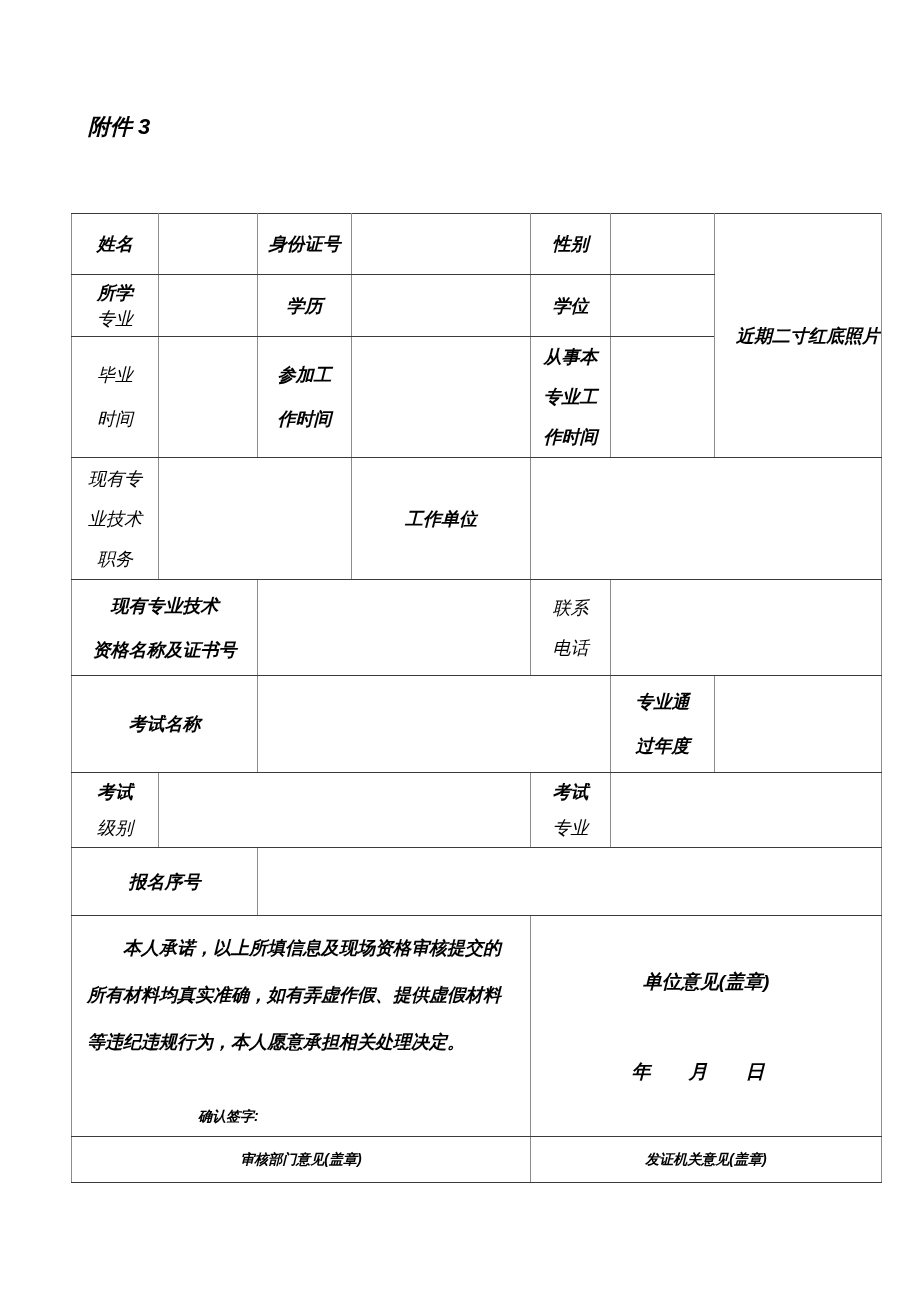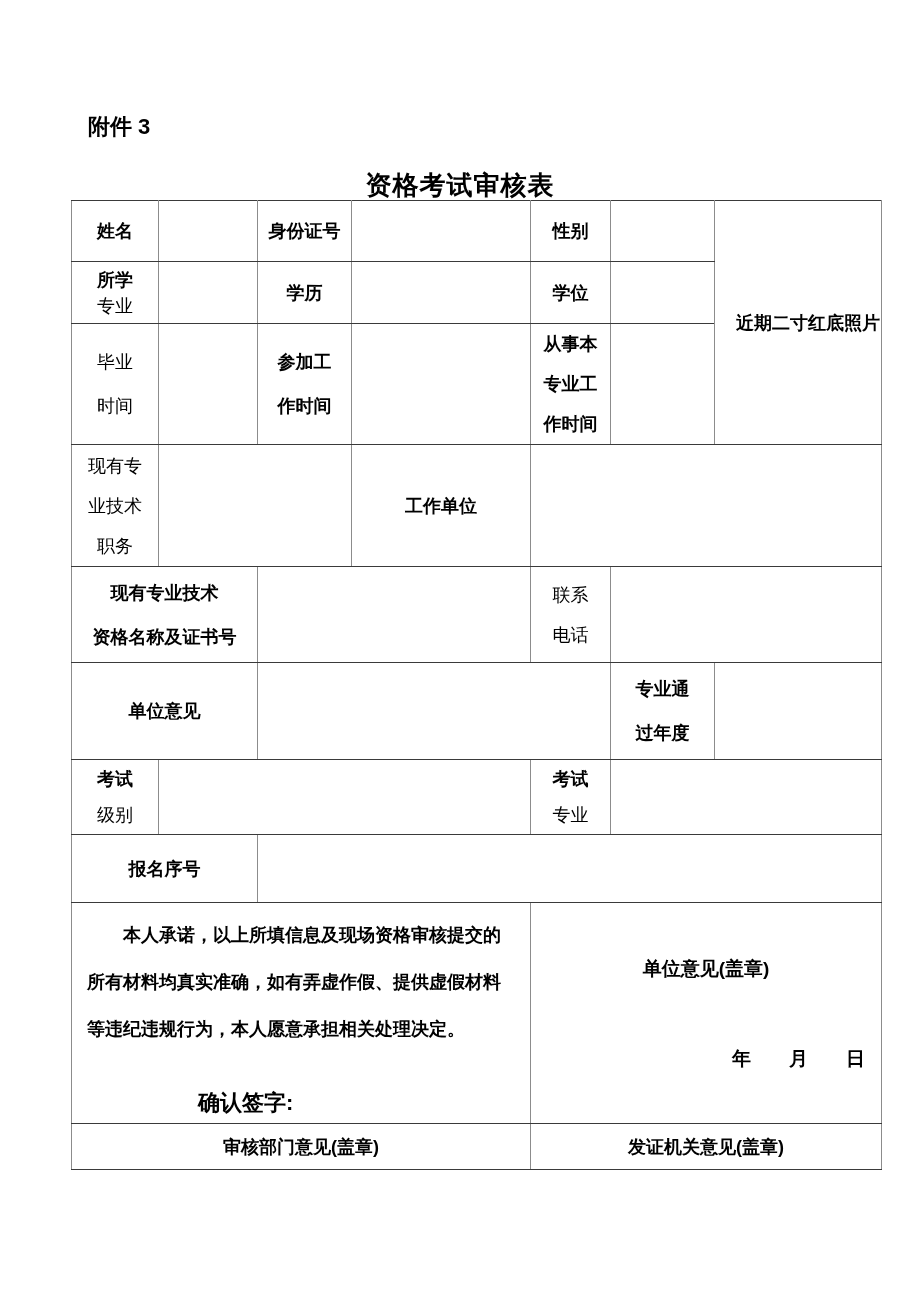--- a/index.html
+++ b/index.html
@@ -1,59 +1,58 @@
 <!DOCTYPE html>
 <html><head>
 <meta charset="utf-8">
 <style>
   html,body{margin:0;padding:0;background:#ffffff;}
   body{font-family:"Liberation Sans","DejaVu Sans",sans-serif;color:#000000;}
-  .page{position:relative;width:920px;height:1302px;background:#ffffff;overflow:hidden;}
+  .page{position:relative;width:920px;height:1302px;background:#ffffff;overflow:hidden;font-style:italic;}
 
   .attachment{position:absolute;left:88px;top:112px;font-size:22px;font-weight:bold;}
   .doc-title{position:absolute;left:0;top:168px;width:920px;margin:0;text-align:center;
              font-size:26px;font-weight:bold;letter-spacing:1px;}
 
-  table.form{position:absolute;left:71px;top:200px;width:810px;
+  table.form{position:absolute;left:71px;top:213px;width:810px;
              border-collapse:collapse;table-layout:fixed;}
   td{border-left:1px solid #8c8c8c;border-right:1px solid #8c8c8c;
      border-top:1px solid #3a3a3a;border-bottom:1px solid #3a3a3a;
      padding:0;vertical-align:middle;overflow:hidden;}
 
   .r1{height:61px}.r2{height:62px}.r3{height:118px}.r4{height:122px}.r5{height:96px}
   .r6{height:97px}.r7{height:75px}.r8{height:68px}.r9{height:220px}.r10{height:46px}
 
   .lbl{font-size:18px;font-weight:bold;text-align:center;}
   .lbl.norm,.ln.norm{font-weight:normal;}
   .ln{display:block;}
   .lh26 .ln{line-height:26px;}
   .lh36 .ln{line-height:36px;}
   .lh40 .ln{line-height:40px;}
   .lh44 .ln{line-height:44px;}
   .val{background:#ffffff;}
   .photo{font-size:18px;font-weight:bold;text-align:center;padding-left:20px;}
 
   .commit-cell{vertical-align:top;text-align:left;padding:0 6px;}
   .commit-text{margin:9px;font-size:18px;font-weight:bold;line-height:47px;text-indent:2em;}
-  .sig-line{margin:30px 0 0 120px;font-size:22px;font-weight:bold;line-height:40px;}
+  .sig-line{margin:30px 0 0 120px;font-size:14px;font-weight:bold;line-height:40px;}
 
   .unit-cell{vertical-align:top;font-size:19px;font-weight:bold;}
   .unit-title{padding-top:54px;text-align:center;line-height:24px;}
-  .unit-date{margin-top:66px;text-align:right;padding-right:16px;line-height:24px;}
+  .unit-date{margin-top:66px;text-align:center;padding-right:16px;line-height:24px;}
 
-  .opin{font-size:18px;font-weight:bold;text-align:center;}
+  .opin{font-size:14px;font-weight:bold;text-align:center;}
 </style>
 </head>
 <body>
 
 <div class="page">
 
   <div class="attachment">附件 3</div>
 
-  <h1 class="doc-title">资格考试审核表</h1>
 
   <table class="form">
     <colgroup>
       <col style="width:87px">
         <col style="width:99px">
         <col style="width:94px">
       <col style="width:179px">
         <col style="width:80px">
         <col style="width:104px">
       <col style="width:167px">
@@ -119,21 +118,21 @@
       </td>
       <td class="val" colspan="2"></td>
       <td class="lbl norm lh40">
         <span class="ln norm">联系</span>
         <span class="ln norm">电话</span>
       </td>
       <td class="val" colspan="2"></td>
     </tr>
 
     <tr class="r6">
-      <td class="lbl" colspan="2">单位意见</td>
+      <td class="lbl" colspan="2">考试名称</td>
       <td class="val" colspan="3"></td>
       <td class="lbl lh44">
         <span class="ln">专业通</span>
         <span class="ln">过年度</span>
       </td>
       <td class="val"></td>
     </tr>
 
     <tr class="r7">
       <td class="lbl lh36">

